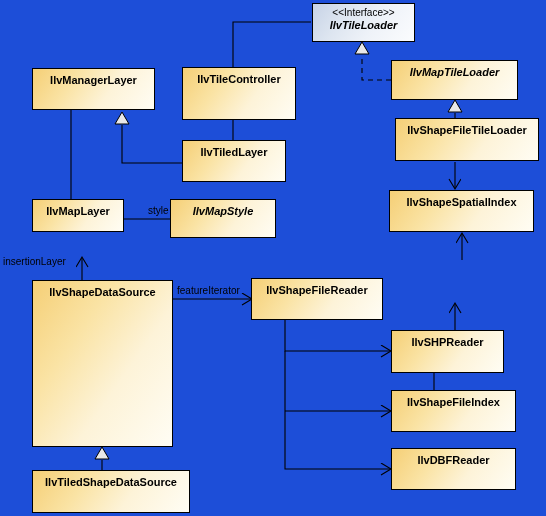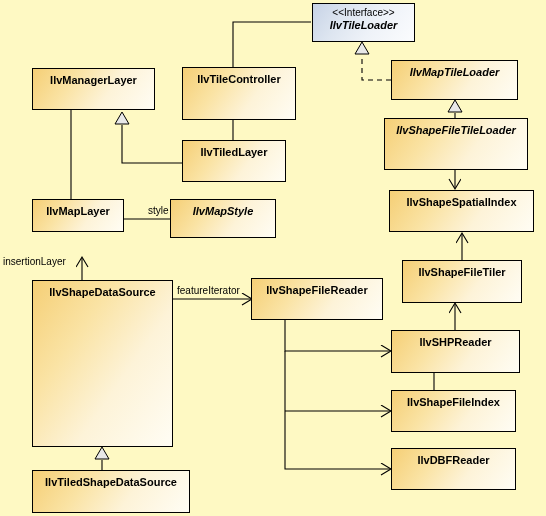--- a/index.html
+++ b/index.html
@@ -1,17 +1,17 @@
 <!DOCTYPE html>
 <html><head>
 <meta charset="utf-8">
 <style>
   html,body{margin:0;padding:0;background:#ffffff;}
   body{width:546px;height:516px;font-family:"Liberation Sans",sans-serif;}
-  #diagram{position:relative;width:546px;height:516px;overflow:hidden;background:#fef9c3;}
+  #diagram{position:relative;width:546px;height:516px;overflow:hidden;background:#1d4ed8;}
   svg.edges{position:absolute;left:0;top:0;width:546px;height:516px;pointer-events:none;}
 
   .node{position:absolute;box-sizing:border-box;border:1px solid #000000;
         background:linear-gradient(125deg,#f5cf76 0%,#fae3a4 32%,#fdf3d8 62%,#fffdf4 100%);
         overflow:hidden;}
   .node .title{display:block;text-align:center;font-size:11px;font-weight:bold;
                color:#000000;line-height:12px;padding-top:5px;letter-spacing:0px;
                white-space:nowrap;}
   .node.abstract .title{font-style:italic;}
 
@@ -87,53 +87,50 @@
   </div>
 
   <div class="node" style="left:182px;top:67px;width:114px;height:53px;">
     <span class="title">IlvTileController</span>
   </div>
 
   <div class="node abstract" style="left:391px;top:60px;width:127px;height:40px;">
     <span class="title">IlvMapTileLoader</span>
   </div>
 
-  <div class="node" style="left:384px;top:118px;width:144px;height:52px;font-style:italic;">
+  <div class="node" style="left:395px;top:118px;width:144px;height:43px;">
     <span class="title">IlvShapeFileTileLoader</span>
   </div>
 
   <div class="node" style="left:182px;top:140px;width:104px;height:42px;">
     <span class="title">IlvTiledLayer</span>
   </div>
 
   <div class="node" style="left:32px;top:199px;width:92px;height:33px;">
     <span class="title">IlvMapLayer</span>
   </div>
 
   <div class="node" style="left:170px;top:199px;width:106px;height:39px;font-style:italic;">
     <span class="title">IlvMapStyle</span>
   </div>
 
   <div class="node" style="left:389px;top:190px;width:145px;height:42px;">
     <span class="title">IlvShapeSpatialIndex</span>
   </div>
 
-  <div class="node" style="left:402px;top:260px;width:120px;height:43px;">
-    <span class="title">IlvShapeFileTiler</span>
-  </div>
 
   <div class="node" style="left:32px;top:280px;width:141px;height:167px;">
     <span class="title">IlvShapeDataSource</span>
   </div>
 
   <div class="node" style="left:251px;top:278px;width:132px;height:42px;">
     <span class="title">IlvShapeFileReader</span>
   </div>
 
-  <div class="node" style="left:391px;top:330px;width:129px;height:43px;">
+  <div class="node" style="left:391px;top:330px;width:113px;height:43px;">
     <span class="title">IlvSHPReader</span>
   </div>
 
   <div class="node" style="left:391px;top:390px;width:125px;height:42px;">
     <span class="title">IlvShapeFileIndex</span>
   </div>
 
   <div class="node" style="left:391px;top:448px;width:125px;height:42px;">
     <span class="title">IlvDBFReader</span>
   </div>

